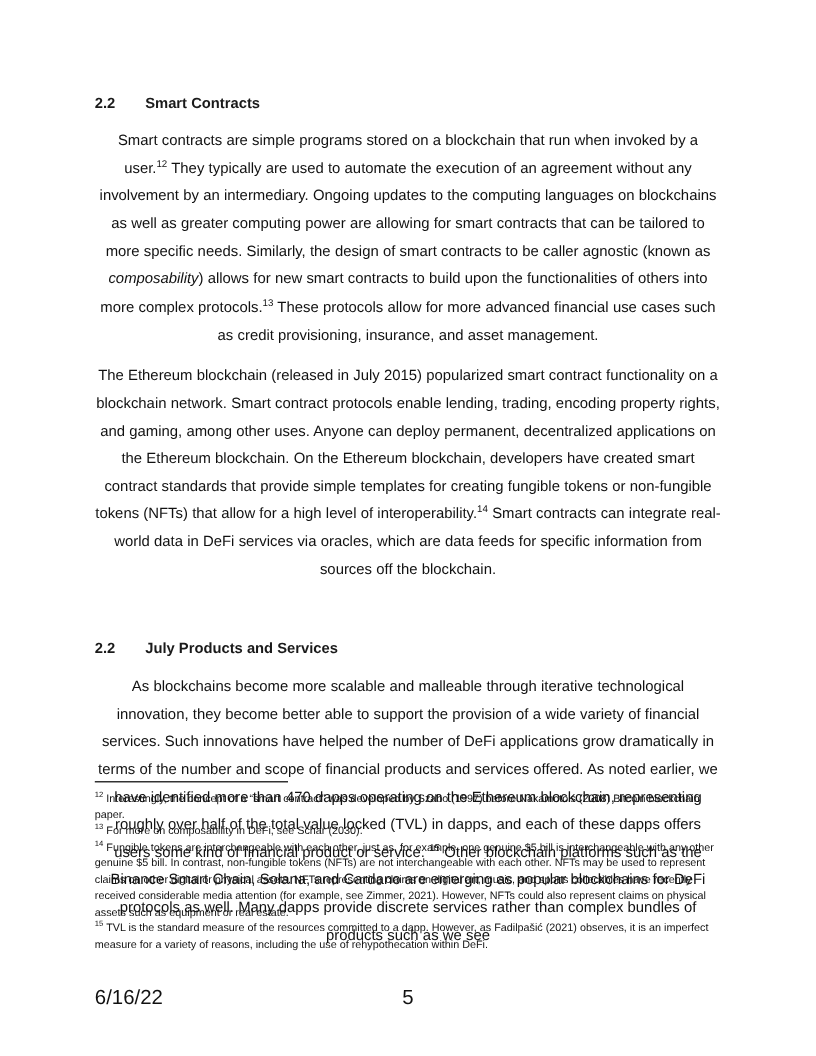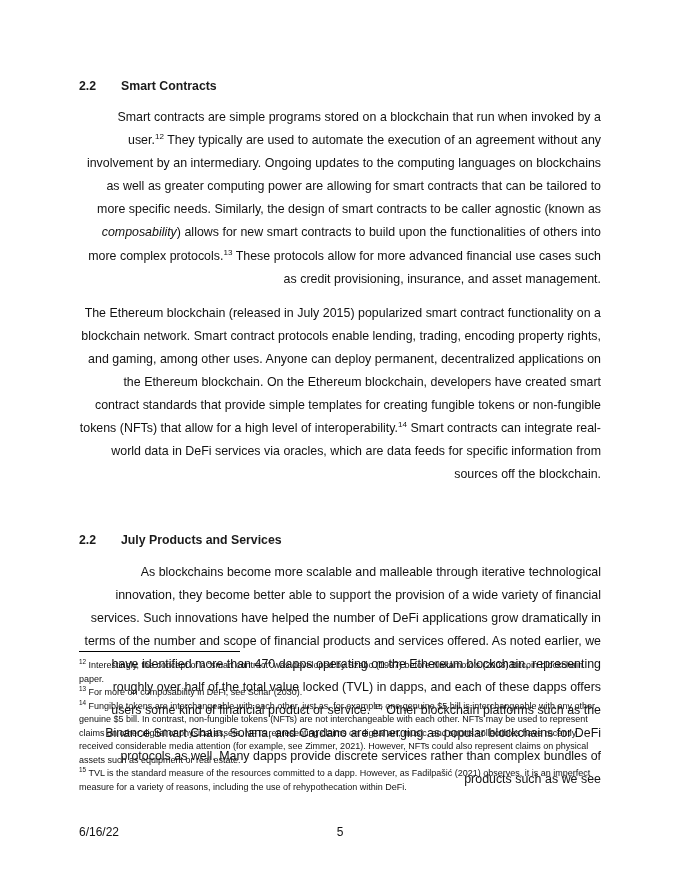--- a/index.html
+++ b/index.html
@@ -47,21 +47,21 @@
     margin-top: 0;
     margin-bottom: 13px;
   }
 
   
   p.body {
     font-size: 12.4px;
     line-height: 23.1px;
     color: #111111;
     margin: 0 0 11px 0;
-    text-align: right;
+    text-align: center;
     letter-spacing: 0.0px;
     word-spacing: 0.1px;
   }
   p.body.last {
     margin-bottom: 4px;
   }
   .it { font-style: italic; }
   sup {
     font-size: 8.1px;
     vertical-align: super;
@@ -97,21 +97,21 @@
     font-size: 6.4px;
   }
 
   
   .footer {
     position: absolute;
     left: 79px;
     top: 822px;
     width: 522px;
     height: 20px;
-    font-size: 12px;
+    font-size: 17px;
     line-height: 20px;
     color: #111111;
   }
   .footer .date {
     position: absolute;
     left: 0;
     top: 0;
   }
   .footer .pageno {
     position: absolute;

